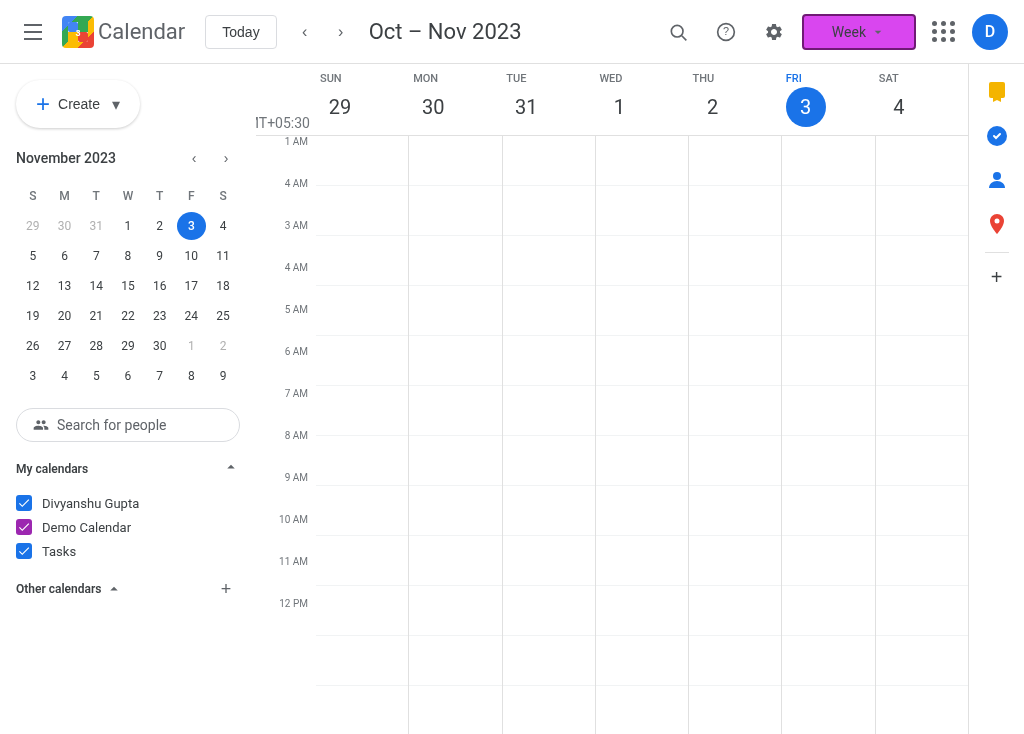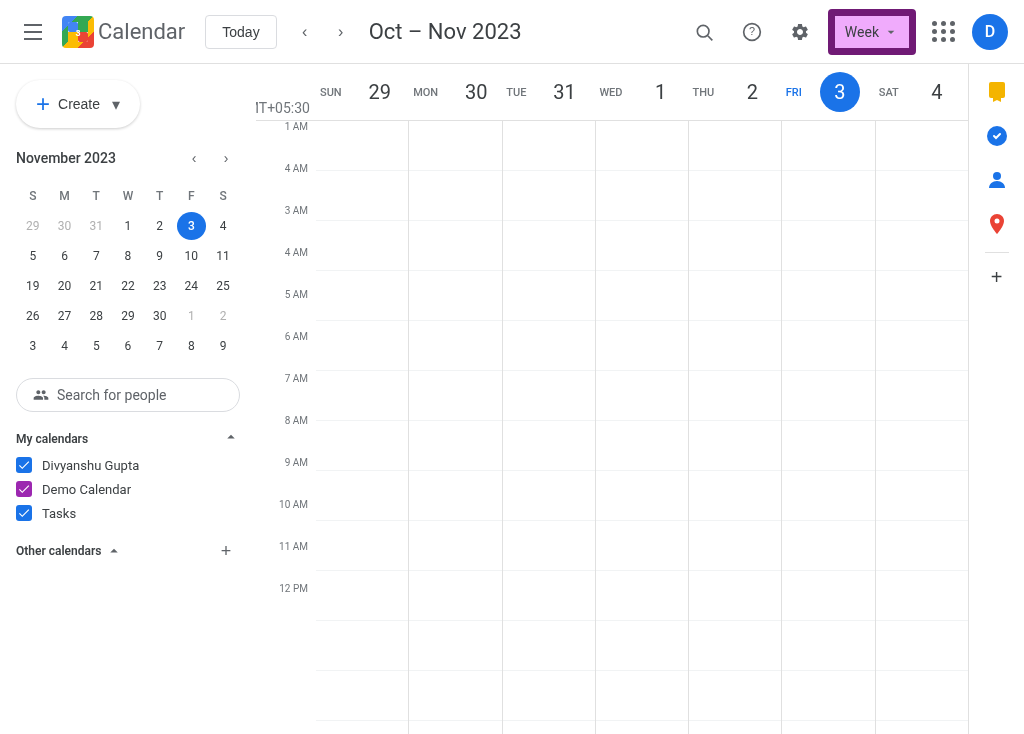--- a/index.html
+++ b/index.html
@@ -11,21 +11,21 @@
     .hamburger-icon span { display: block; width: 18px; height: 2px; background: #5f6368; }
     .logo-area { display: flex; align-items: center; gap: 4px; margin-right: 8px; }
     .logo-box { width: 32px; height: 32px; background: linear-gradient(135deg, #4285f4 25%, #34a853 25% 50%, #fbbc04 50% 75%, #ea4335 75%); border-radius: 4px; display: flex; align-items: center; justify-content: center; font-size: 16px; font-weight: bold; color: white; }
     .logo-text { font-size: 22px; color: #5f6368; font-weight: 400; }
     .today-btn { border: 1px solid #dadce0; border-radius: 4px; padding: 8px 16px; font-size: 14px; cursor: pointer; background: white; color: #3c4043; }
     .nav-arrows { display: flex; gap: 4px; }
     .nav-arrow { width: 32px; height: 32px; border-radius: 50%; border: none; background: none; cursor: pointer; display: flex; align-items: center; justify-content: center; color: #5f6368; font-size: 16px; }
     .header-title { font-size: 22px; color: #3c4043; font-weight: 400; flex: 1; }
     .header-icons { display: flex; align-items: center; gap: 8px; }
     .icon-btn { width: 40px; height: 40px; border-radius: 50%; border: none; background: none; cursor: pointer; display: flex; align-items: center; justify-content: center; color: #5f6368; font-size: 20px; }
-    .view-selector { border: 7px solid #701a75; border-radius: 4px; padding: 8px 10px; font-size: 14px; cursor: pointer; background: #f0abfc; display: flex; align-items: center; gap: 4px; }
+    .view-selector { border: 2px solid #701a75; border-radius: 4px; padding: 8px 28px; font-size: 14px; cursor: pointer; background: #d946ef; display: flex; align-items: center; gap: 4px; }
     .apps-btn { width: 40px; height: 40px; border-radius: 50%; border: none; background: none; cursor: pointer; display: flex; align-items: center; justify-content: center; }
     .apps-grid { display: grid; grid-template-columns: repeat(3, 6px); gap: 3px; }
     .apps-dot { width: 5px; height: 5px; background: #5f6368; border-radius: 50%; }
     .user-avatar { width: 36px; height: 36px; border-radius: 50%; background: #1a73e8; color: white; display: flex; align-items: center; justify-content: center; font-size: 16px; font-weight: 500; cursor: pointer; }
 
     
     .main-area { display: flex; flex: 1; overflow: hidden; }
 
     
     .sidebar { width: 256px; flex-shrink: 0; padding: 8px 16px; overflow-y: auto; border-right: none; }
@@ -45,42 +45,42 @@
     .mini-cal-grid th { color: #70757a; font-weight: 500; }
     .mini-cal-grid td { cursor: pointer; border-radius: 50%; }
     .mini-cal-grid td.today { background: #1a73e8; color: white; border-radius: 50%; font-weight: 500; }
     .mini-cal-grid td.other-month { color: #b0b0b0; }
 
     
     .search-people { display: flex; align-items: center; gap: 8px; border: 1px solid #dadce0; border-radius: 24px; padding: 8px 16px; margin: 8px 0 16px 0; cursor: pointer; }
     .search-people-text { color: #5f6368; font-size: 14px; }
 
     
-    .section-header { display: flex; align-items: center; justify-content: space-between; margin-bottom: 4px; cursor: pointer; }
+    .section-header { display: flex; align-items: center; justify-content: space-between; margin-bottom: 12px; cursor: pointer; }
     .section-title { font-size: 12px; font-weight: 600; color: #3c4043; }
     .calendar-item { display: flex; align-items: center; gap: 10px; padding: 4px 0; cursor: pointer; }
     .cal-checkbox { width: 16px; height: 16px; border-radius: 3px; display: flex; align-items: center; justify-content: center; flex-shrink: 0; }
     .cal-checkbox svg { width: 14px; height: 14px; }
     .cal-label { font-size: 13px; color: #3c4043; }
     .other-cal-header { display: flex; align-items: center; justify-content: space-between; margin: 12px 0 4px 0; }
     .other-cal-left { display: flex; align-items: center; gap: 4px; cursor: pointer; }
     .other-cal-title { font-size: 12px; font-weight: 600; color: #3c4043; }
     .add-other-btn { width: 28px; height: 28px; border-radius: 50%; border: none; background: none; cursor: pointer; display: flex; align-items: center; justify-content: center; font-size: 18px; color: #5f6368; }
 
     
     .right-sidebar { width: 56px; flex-shrink: 0; display: flex; flex-direction: column; align-items: center; padding-top: 8px; gap: 4px; border-left: 1px solid #e0e0e0; }
     .right-icon-btn { width: 40px; height: 40px; border-radius: 50%; border: none; background: none; cursor: pointer; display: flex; align-items: center; justify-content: center; font-size: 20px; }
     .right-divider { width: 24px; height: 1px; background: #e0e0e0; margin: 4px 0; }
     .right-add-btn { width: 32px; height: 32px; border-radius: 50%; border: none; background: none; cursor: pointer; display: flex; align-items: center; justify-content: center; font-size: 20px; color: #3c4043; }
 
     
     .calendar-area { flex: 1; display: flex; flex-direction: column; overflow: hidden; }
     .cal-header-row { display: flex; border-bottom: 1px solid #e0e0e0; flex-shrink: 0; }
     .gmt-label { width: 60px; flex-shrink: 0; font-size: 14px; color: #70757a; display: flex; align-items: flex-end; justify-content: flex-end; padding: 4px 6px 4px 0; }
-    .day-col-header { flex: 1; text-align: center; padding: 8px 4px; display: flex; flex-direction: row; align-items: center; gap: 18px; }
+    .day-col-header { flex: 1; text-align: center; padding: 8px 4px; display: flex; flex-direction: column; align-items: flex-start; gap: 2px; }
     .day-name { font-size: 11px; color: #70757a; text-transform: uppercase; font-weight: 500; }
     .day-number { font-size: 20px; font-weight: 400; color: #3c4043; width: 40px; height: 40px; display: flex; align-items: center; justify-content: center; border-radius: 50%; }
     .day-number.today { background: #1a73e8; color: white; }
 
     
     .time-grid-container { flex: 1; overflow-y: auto; display: flex; }
     .time-labels { width: 60px; flex-shrink: 0; }
     .time-label { height: 50px; display: flex; align-items: flex-start; justify-content: flex-end; padding-right: 8px; font-size: 10px; color: #70757a; margin-top: -8px; }
     .time-label:first-child { margin-top: 0; }
     .grid-body { flex: 1; display: flex; }
@@ -200,20 +200,29 @@
             <tr>
               <td>5</td>
               <td>6</td>
               <td>7</td>
               <td>8</td>
               <td>9</td>
               <td>10</td>
               <td>11</td>
             </tr>
             <tr>
+              <td>12</td>
+              <td>13</td>
+              <td>14</td>
+              <td>15</td>
+              <td>16</td>
+              <td>17</td>
+              <td>18</td>
+            </tr>
+            <tr>
               <td>19</td>
               <td>20</td>
               <td>21</td>
               <td>22</td>
               <td>23</td>
               <td>24</td>
               <td>25</td>
             </tr>
             <tr>
               <td>26</td>

